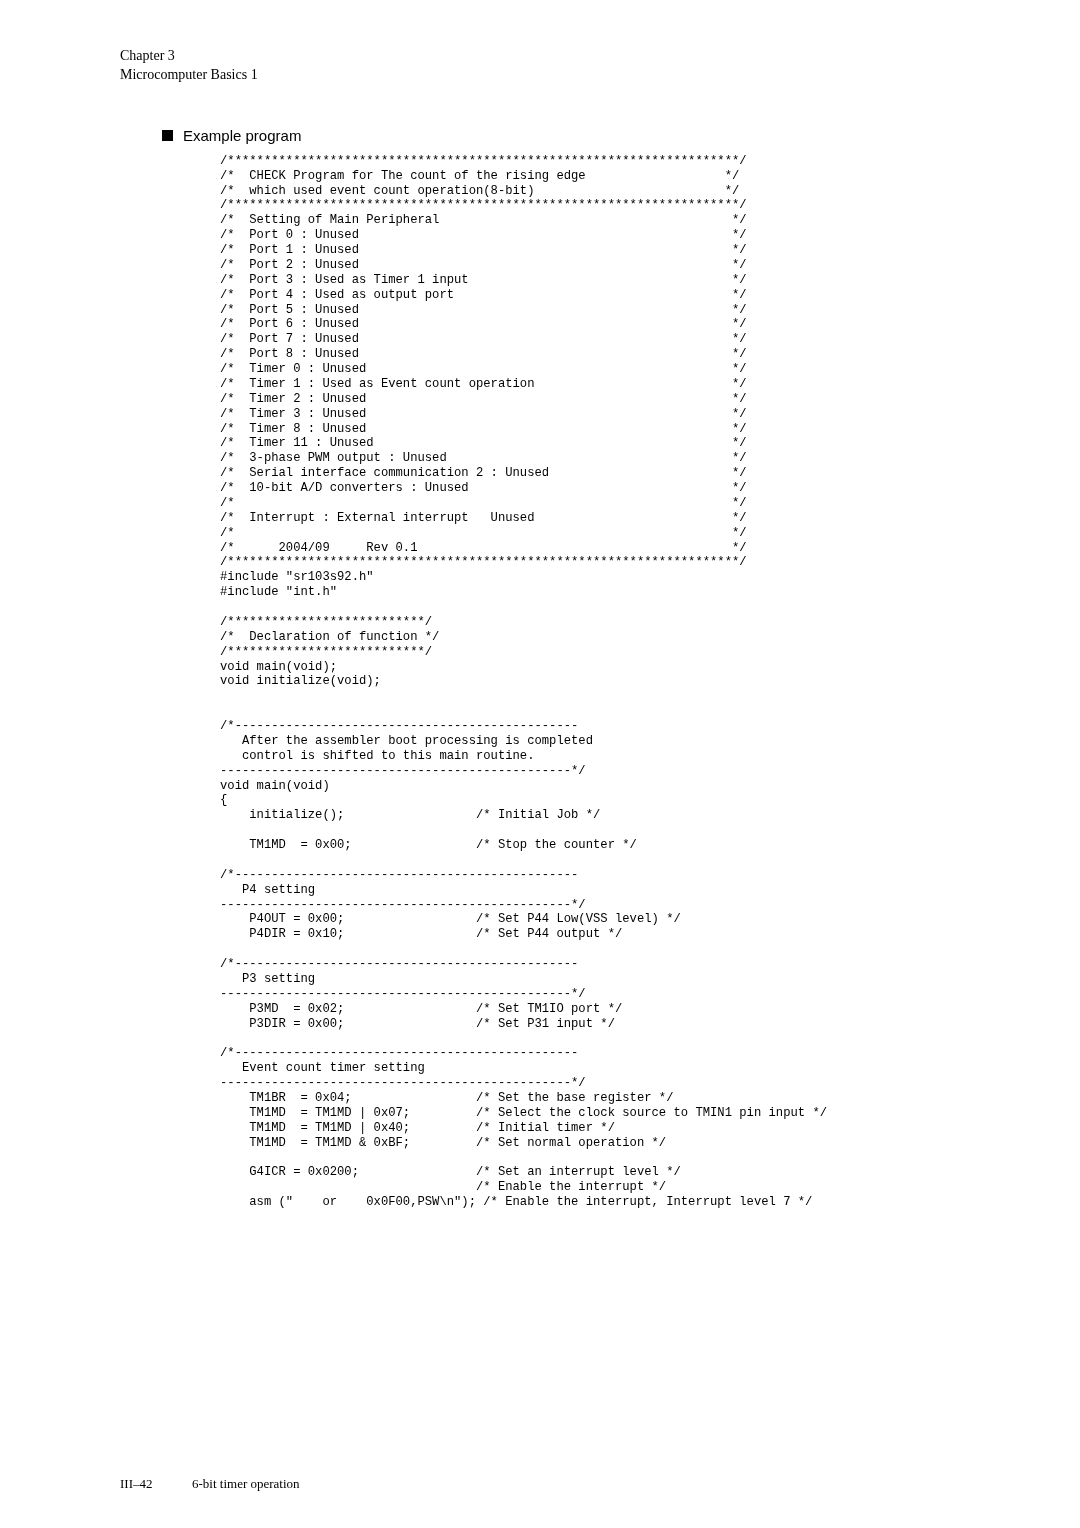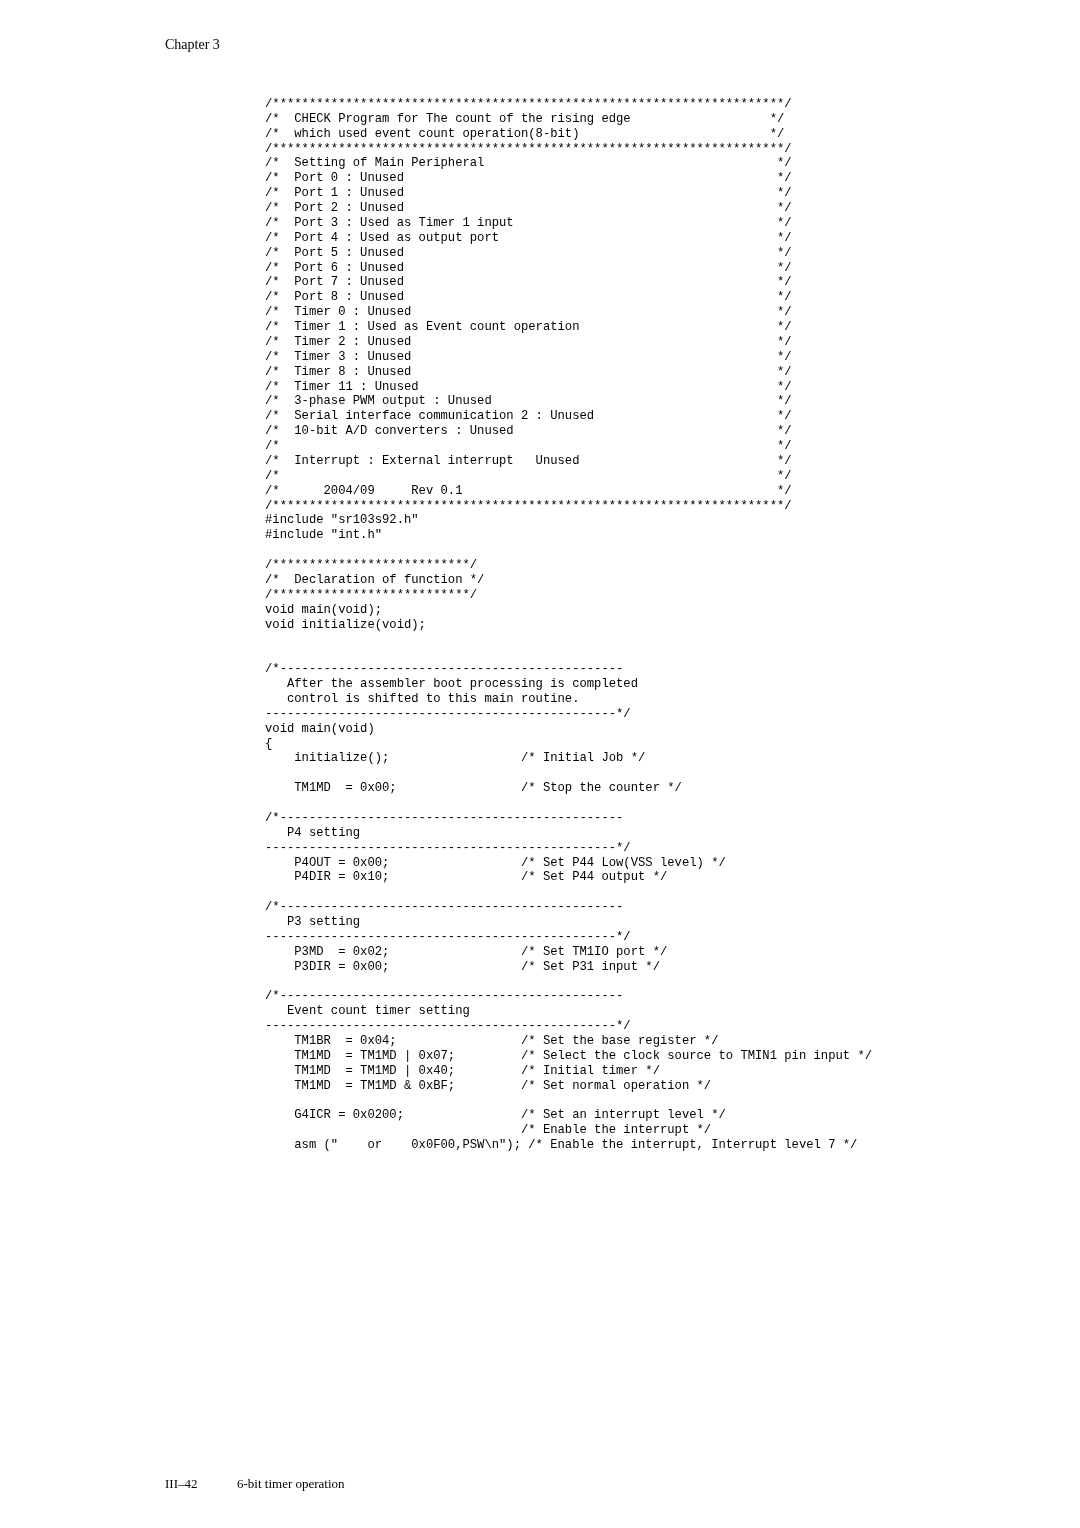--- a/index.html
+++ b/index.html
@@ -7,23 +7,22 @@
     margin: 0;
     background: #fff;
     font-family: "Times New Roman", Times, serif;
     color: #000;
     width: 1080px;
   }
   .page {
     box-sizing: border-box;
     width: 888px;
     min-height: 1528px;
-    padding: 36px 96px 40px 120px;
+    padding: 47px 96px 40px 120px;
     position: relative;
-    margin-left: 45px;
   }
   .chap {
     font-size: 14px;
     line-height: 1.35;
     margin-bottom: 42px;
   }
   .section-title {
     font-size: 15px;
     margin: 0 0 10px 42px;
     font-family: Arial, Helvetica, sans-serif;
@@ -50,22 +49,26 @@
     font-family: "Times New Roman", Times, serif;
   }
   .footer .pg { display:inline-block; width:72px; }
 </style>
 </head>
 <body>
 
 <div class="page">
   <div class="chap">
     <div>Chapter 3</div>
+    <div>Microcomputer Basics 1</div>
   </div>
 
+  <div class="section-title">
+    <span class="blk"></span><span>Example program</span>
+  </div>
 
   <pre class="code">/**********************************************************************/
 /*  CHECK Program for The count of the rising edge                   */
 /*  which used event count operation(8-bit)                          */
 /**********************************************************************/
 /*  Setting of Main Peripheral                                        */
 /*  Port 0 : Unused                                                   */
 /*  Port 1 : Unused                                                   */
 /*  Port 2 : Unused                                                   */
 /*  Port 3 : Used as Timer 1 input                                    */

